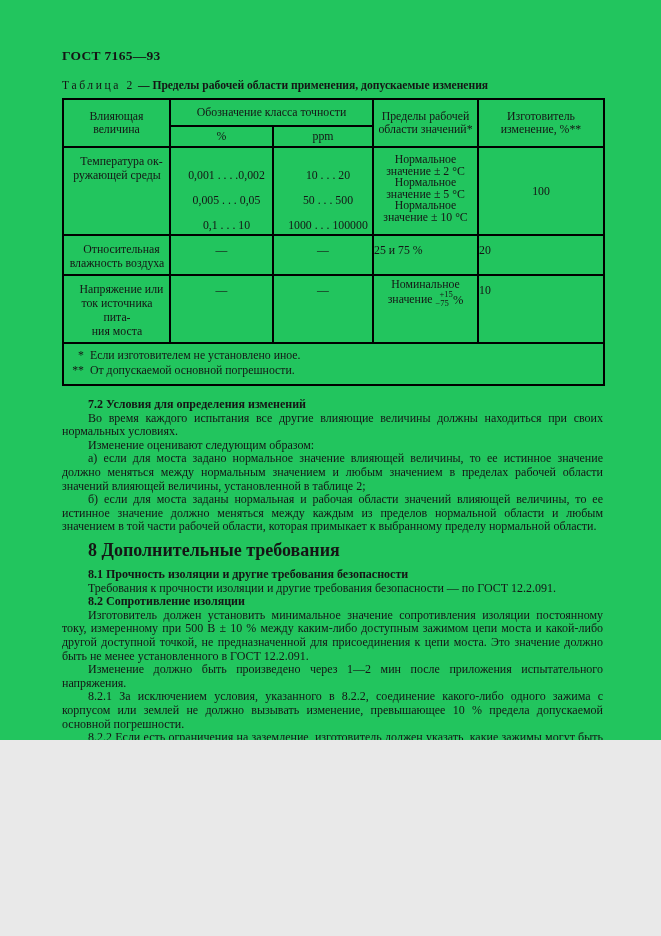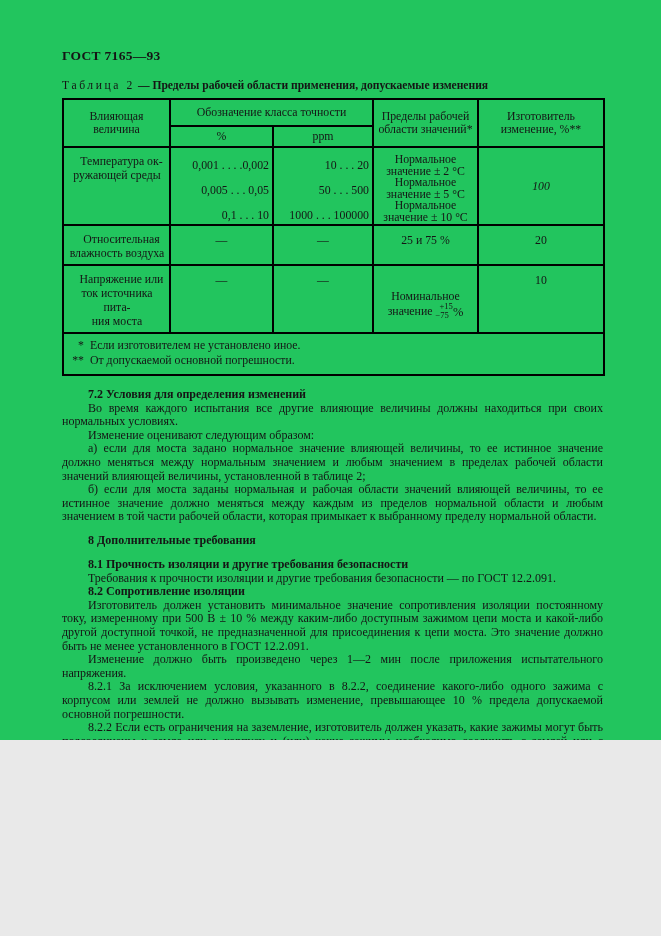--- a/index.html
+++ b/index.html
@@ -51,54 +51,53 @@
     padding: 2px 3px;
   }
   .cell-qty {
     text-align: center;
     vertical-align: top;
     padding: 6px 4px 4px 5px;
     text-indent: 9px;
     line-height: 14px;
   }
   .cell-num {
-    text-align: right;
-    vertical-align: top;
-    padding: 11px 3px 3px 13px;
+    text-align: center;
+    vertical-align: top;
+    padding: 21px 3px 3px 13px;
     line-height: 12.4px;
     font-size: 12.2px;
   }
   .cell-norm {
     text-align: center;
     vertical-align: top;
     padding-top: 6px;
     line-height: 11.6px;
     font-size: 11.8px;
   }
   .cell-dash {
     text-align: center;
     vertical-align: top;
     padding-top: 7px;
   }
   .cell-mid {
     text-align: center;
     vertical-align: middle;
     font-size: 12.2px;
-    font-style: italic;
   }
   .cell-top {
-    text-align: center;
+    text-align: left;
     vertical-align: top;
     padding-top: 7px;
     font-size: 12.2px;
   }
   .cell-nominal {
     text-align: center;
     vertical-align: top;
-    padding-top: 24px;
+    padding-top: 2px;
     line-height: 13px;
     font-size: 11.8px;
   }
   .stack {
     display: inline-block;
     vertical-align: middle;
     font-size: 8.6px;
     line-height: 9px;
     text-align: left;
     position: relative; top: -1px;
@@ -123,21 +122,21 @@
   .body-text { margin-top: 12px; }
   .bp, .bh {
     font-size: 12px;
     line-height: 13.6px;
     text-align: justify;
     text-indent: 26px;
   }
   .bh { font-weight: bold; text-align: left; }
   .s8-heading {
     font-weight: bold;
-    font-size: 12px;
+    font-size: 18px;
     line-height: 18px;
     text-indent: 26px;
     margin-top: 7px;
     margin-bottom: 9px;
   }
   .page-number {
     position: absolute;
     left: 62px;
     top: 836px;
     font-size: 11px;

